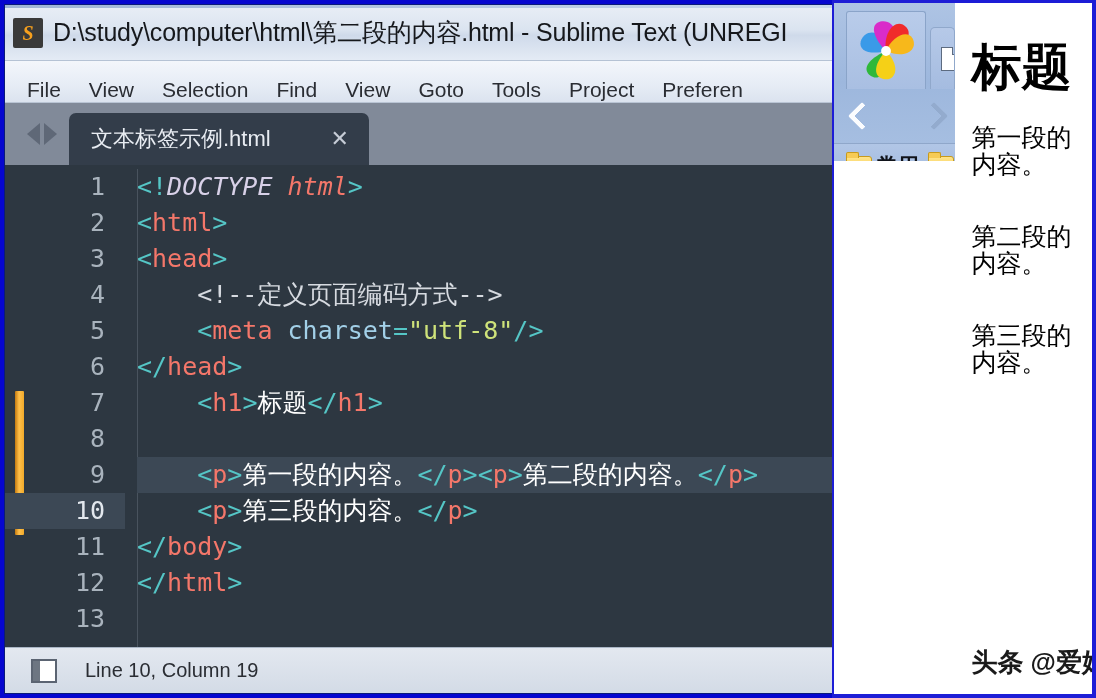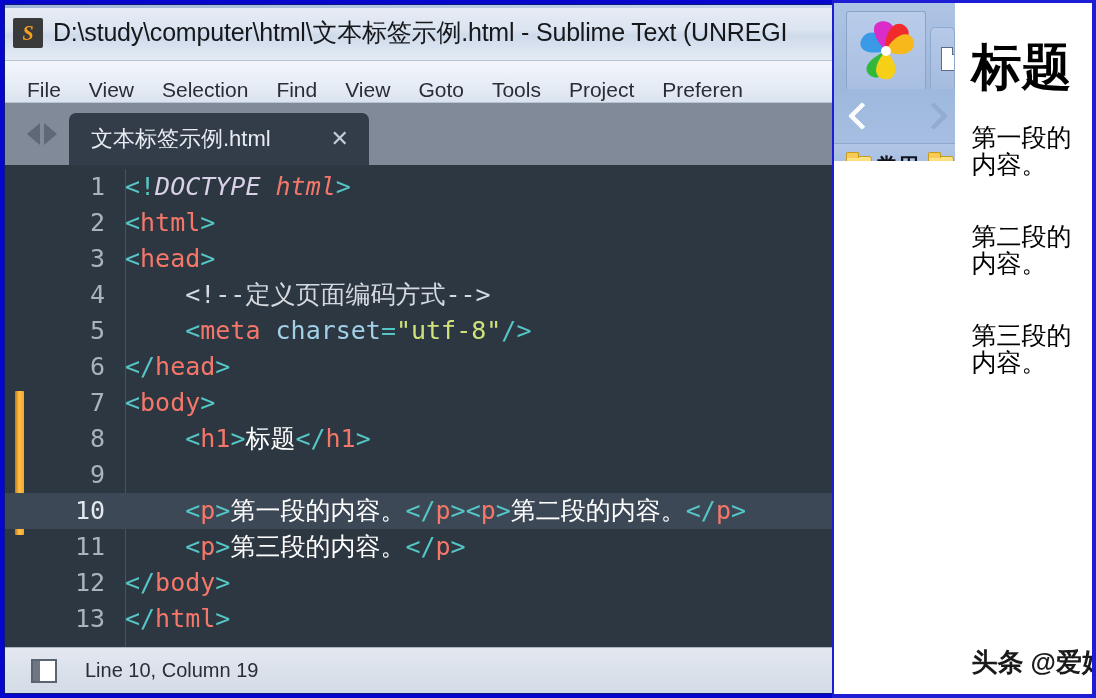--- a/index.html
+++ b/index.html
@@ -183,20 +183,21 @@
   }
   .ln.active {
     background: #3c4855;
     color: #e3e8ee;
   }
   .code {
     flex: 1 1 auto;
     padding-top: 4px;
     position: relative;
     overflow: hidden;
+    margin-left: 12px;
   }
   .code-line {
     height: 36px;
     line-height: 36px;
     font-family: "DejaVu Sans Mono", monospace;
     font-size: 25px;
     white-space: pre;
     color: #e6e9ee;
     position: relative;
   }
@@ -426,21 +427,21 @@
 <body>
 
 <div id="desktop">
 
   <div id="sublime-window">
 
     <div class="titlebar">
       <div class="st-logo">
         <span>S</span>
       </div>
-      <div class="title-text">D:\study\computer\html\文本标签示例.html - Sublime Text (UNREGI</div>
+      <div class="title-text">D:\study\computer\html\第二段的内容.html - Sublime Text (UNREGI</div>
     </div>
 
     <div class="menubar" id="menu-bar">
         <div class="menu-item">File</div>
         <div class="menu-item">View</div>
         <div class="menu-item">Selection</div>
         <div class="menu-item">Find</div>
         <div class="menu-item">View</div>
         <div class="menu-item">Goto</div>
         <div class="menu-item">Tools</div>
@@ -479,21 +480,20 @@
           <div class="ln">13</div>
         </div>
       <div class="code" id="code">
         <div class="indent-guide" style="left:0px;"></div>
       <div class="code-line"><span class="tk-punct">&lt;!</span><span class="tk-doct">DOCTYPE </span><span class="tk-doctv">html</span><span class="tk-punct">&gt;</span></div>
           <div class="code-line"><span class="tk-punct">&lt;</span><span class="tk-tag">html</span><span class="tk-punct">&gt;</span></div>
           <div class="code-line"><span class="tk-punct">&lt;</span><span class="tk-tag">head</span><span class="tk-punct">&gt;</span></div>
           <div class="code-line"><span class="tk-cmt">    &lt;!--定义页面编码方式--&gt;</span></div>
           <div class="code-line"><span class="tk-punct">    &lt;</span><span class="tk-tag">meta</span><span class="tk-attr"> charset</span><span class="tk-punct">=</span><span class="tk-str">"utf-8"</span><span class="tk-punct">/&gt;</span></div>
           <div class="code-line"><span class="tk-punct">&lt;/</span><span class="tk-tag">head</span><span class="tk-punct">&gt;</span></div>
-          <div class="code-line"><span class="tk-punct">&lt;</span><span class="tk-tag">body</span><span class="tk-punct">&gt;</span></div>
           <div class="code-line"><span class="tk-punct">    &lt;</span><span class="tk-tag">h1</span><span class="tk-punct">&gt;</span><span class="tk-txt">标题</span><span class="tk-punct">&lt;/</span><span class="tk-tag">h1</span><span class="tk-punct">&gt;</span></div>
           <div class="code-line"><span class="tk-txt"></span></div>
           <div class="code-line active"><span class="tk-punct">    &lt;</span><span class="tk-tag">p</span><span class="tk-punct">&gt;</span><span class="tk-txt">第一段的内容。</span><span class="tk-punct">&lt;/</span><span class="tk-tag">p</span><span class="tk-punct">&gt;</span><span class="tk-punct">&lt;</span><span class="tk-tag">p</span><span class="tk-punct">&gt;</span><span class="tk-txt">第二段的内容。</span><span class="tk-punct">&lt;/</span><span class="tk-tag">p</span><span class="tk-punct">&gt;</span></div>
           <div class="code-line"><span class="tk-punct">    &lt;</span><span class="tk-tag">p</span><span class="tk-punct">&gt;</span><span class="tk-txt">第三段的内容。</span><span class="tk-punct">&lt;/</span><span class="tk-tag">p</span><span class="tk-punct">&gt;</span></div>
           <div class="code-line"><span class="tk-punct">&lt;/</span><span class="tk-tag">body</span><span class="tk-punct">&gt;</span></div>
           <div class="code-line"><span class="tk-punct">&lt;/</span><span class="tk-tag">html</span><span class="tk-punct">&gt;</span></div>
         </div>
     </div>
 
     <div class="statusbar">

